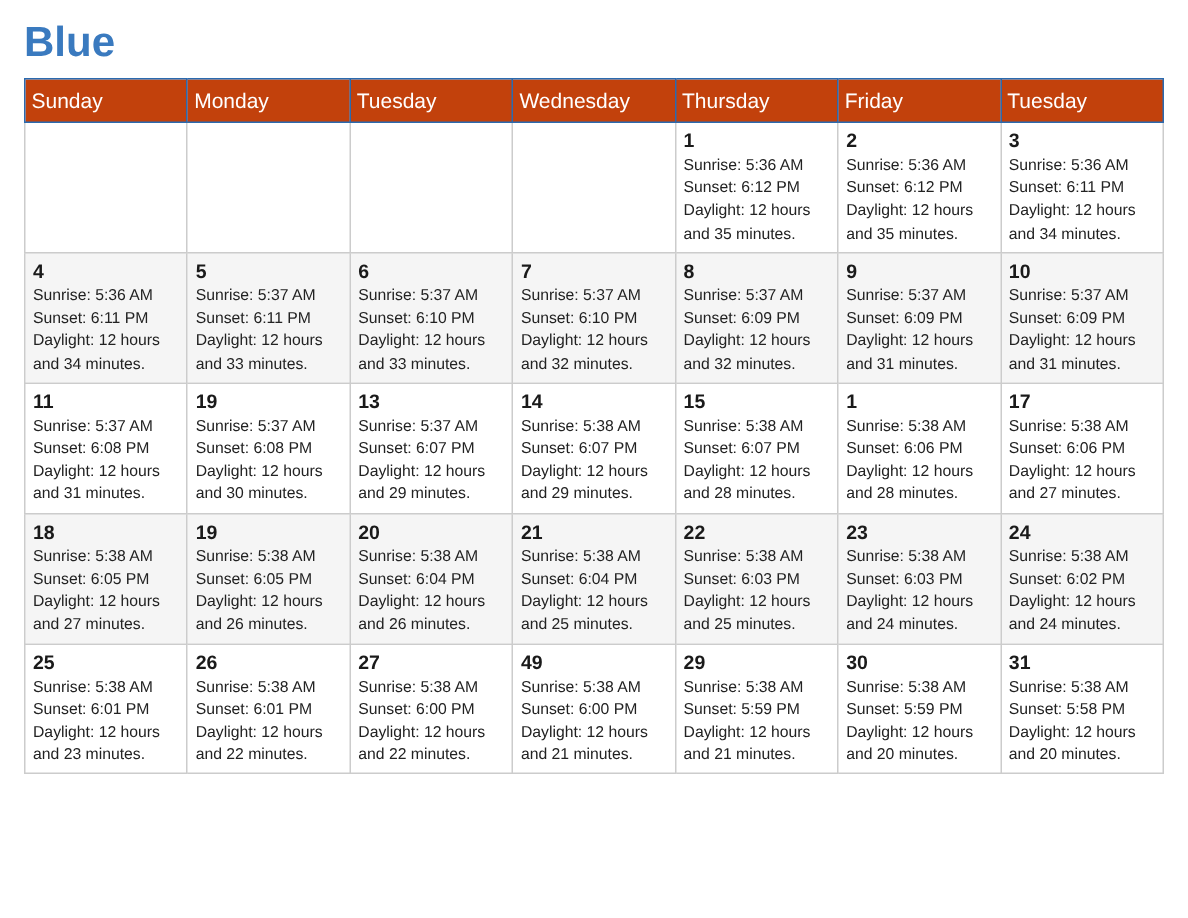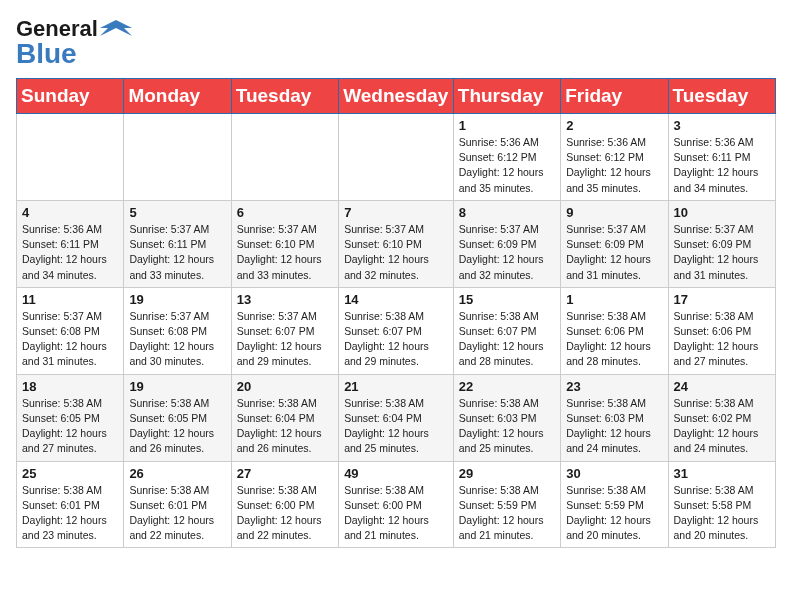--- a/index.html
+++ b/index.html
@@ -33,26 +33,26 @@
     .subtitle {
       font-size: 16px;
       color: #333;
     }
     .calendar {
       width: 100%;
       border-collapse: collapse;
       font-size: 11px;
     }
     .calendar thead tr th {
-      background: #ef4444;
+      background: #c2410c;
       color: #fff;
       padding: 6px 4px;
       text-align: left;
-      font-size: 19px;
-      font-weight: bold;
+      font-size: 14px;
+      font-weight: normal;
       border: 1px solid #2a6aaf;
     }
     .calendar tbody tr td {
       border: 1px solid #ccc;
       vertical-align: top;
       padding: 4px 5px;
       width: 107px;
       min-height: 80px;
       background: #fff;
     }
@@ -73,26 +73,20 @@
     }
     .empty-cell {
       background: #fff !important;
     }
   </style>
 </head>
 <body>
 
 <div class="header">
   <div class="logo">
-    <div style="display:flex;align-items:center;gap:2px;">
-      <span style="font-size:22px;font-weight:bold;color:#1a1a1a;">General</span>
-      <svg width="32" height="22" viewBox="0 0 32 22">
-        <polygon points="16,2 32,10 24,10 32,18 16,10 0,18 8,10 0,10" fill="#3a7abf"></polygon>
-      </svg>
-    </div>
     <div style="font-size:28px;font-weight:bold;color:#3a7abf;margin-top:-4px;margin-left:0;">Blue</div>
   </div>
   <div class="title-area">
     <div class="main-title"></div>
     <div class="subtitle"></div>
   </div>
 </div>
 
 <table class="calendar">
   <thead>

